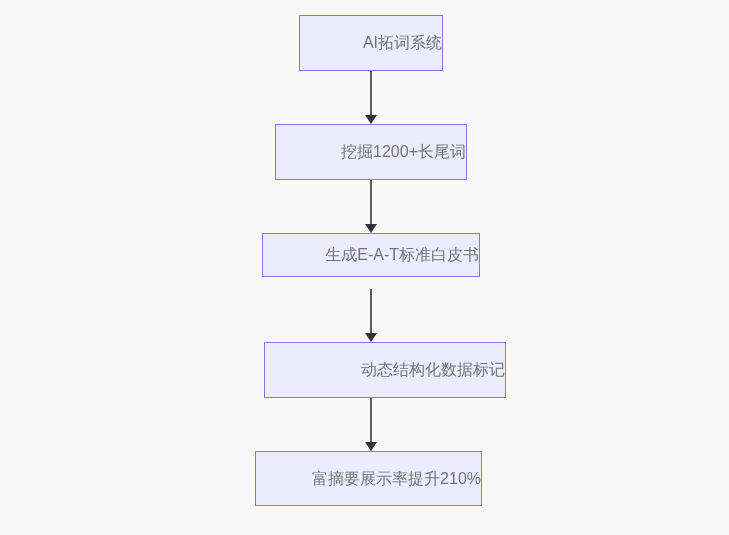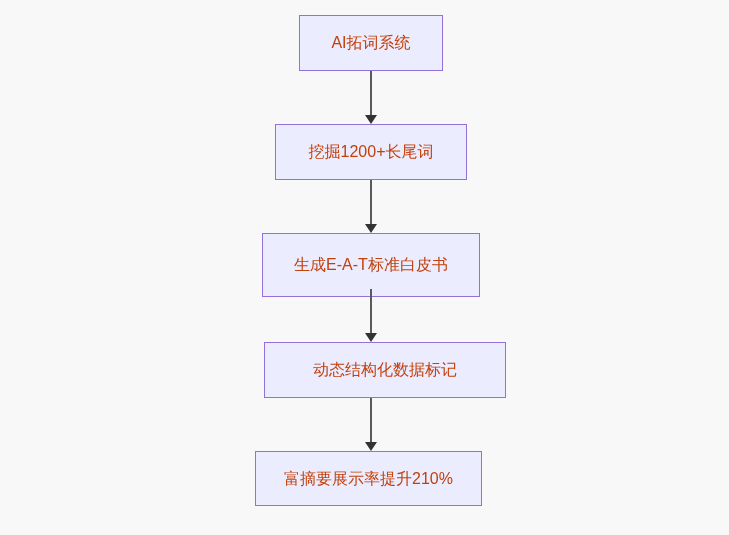--- a/index.html
+++ b/index.html
@@ -13,32 +13,32 @@
     width: 729px;
     height: 535px;
     background: #f8f8f8;
     overflow: hidden;
   }
   .node {
     position: absolute;
     box-sizing: border-box;
     background: #ececff;
     border: 1.5px solid #9370db;
-    color: #c2410c;
+    color: #737373;
     font-size: 16px;
     line-height: 1;
     display: flex;
     align-items: center;
-    justify-content: center;
+    justify-content: flex-end;
     text-align: center;
     white-space: nowrap;
   }
   .node-1 { left: 299px; top: 15px;  width: 144px; height: 56px; }
   .node-2 { left: 275px; top: 124px; width: 192px; height: 56px; }
-  .node-3 { left: 262px; top: 233px; width: 218px; height: 64px; }
+  .node-3 { left: 262px; top: 233px; width: 218px; height: 44px; }
   .node-4 { left: 264px; top: 342px; width: 242px; height: 56px; }
   .node-5 { left: 255px; top: 451px; width: 227px; height: 55px; }
 
   .edge {
     position: absolute;
     left: 365px;          
     width: 12px;
     height: 53px;
   }
   .edge-1 { top: 71px; }

